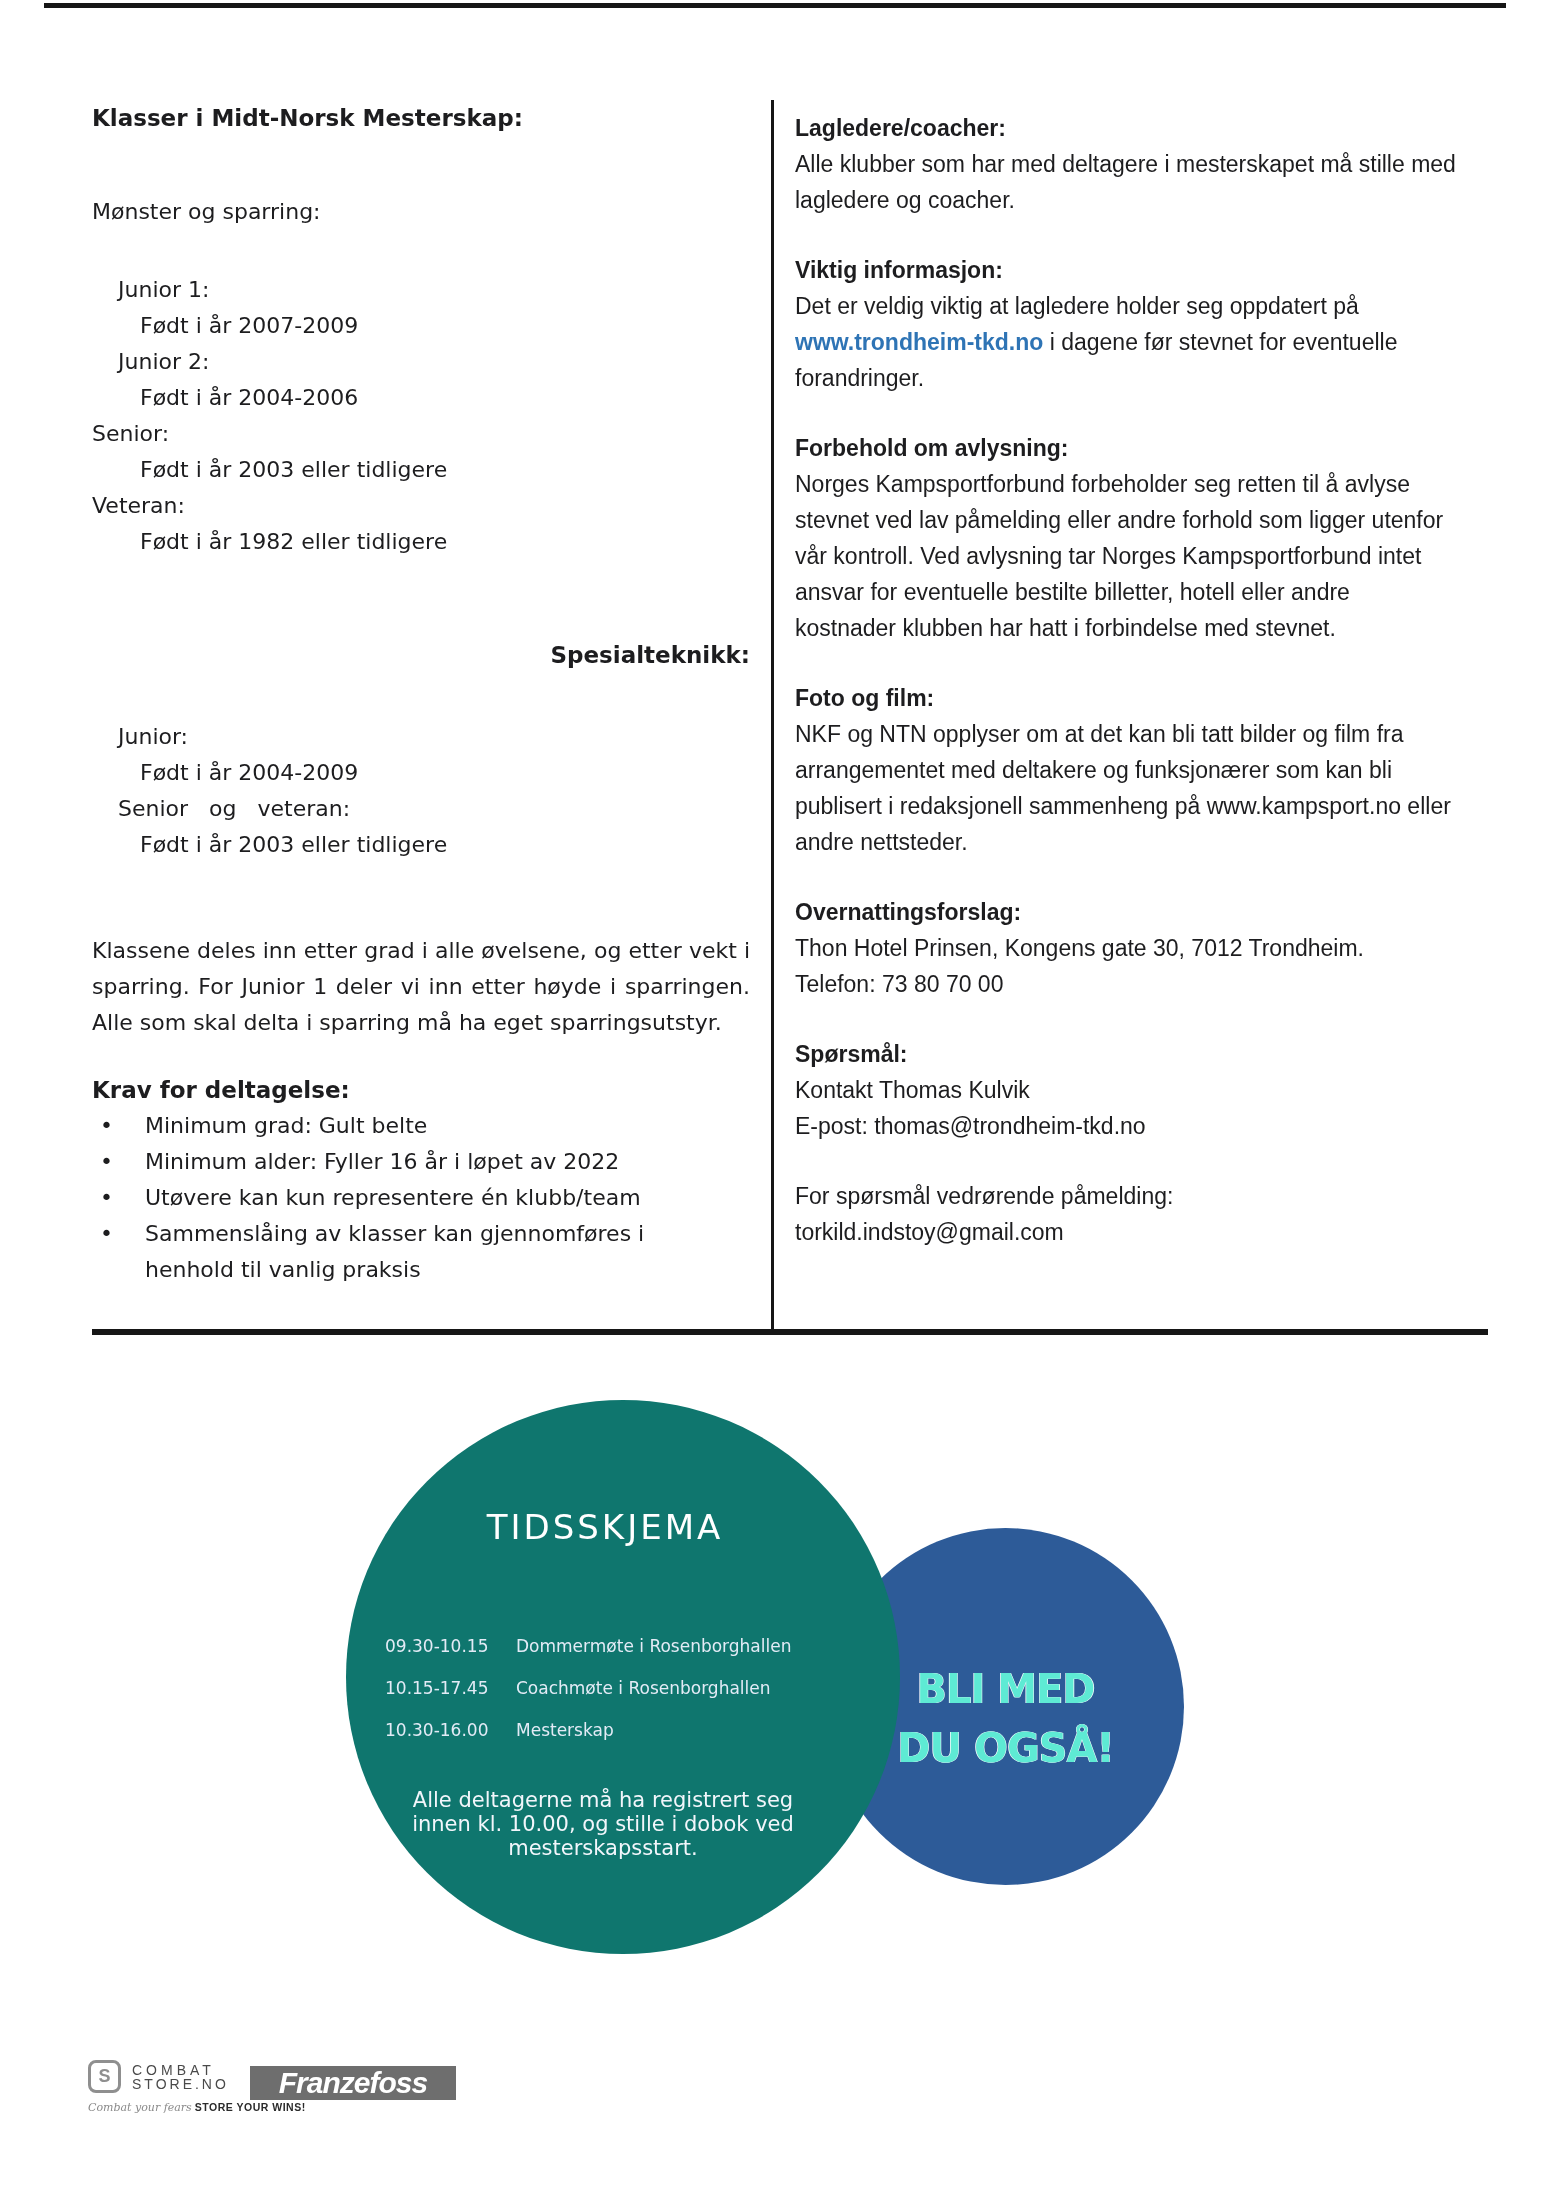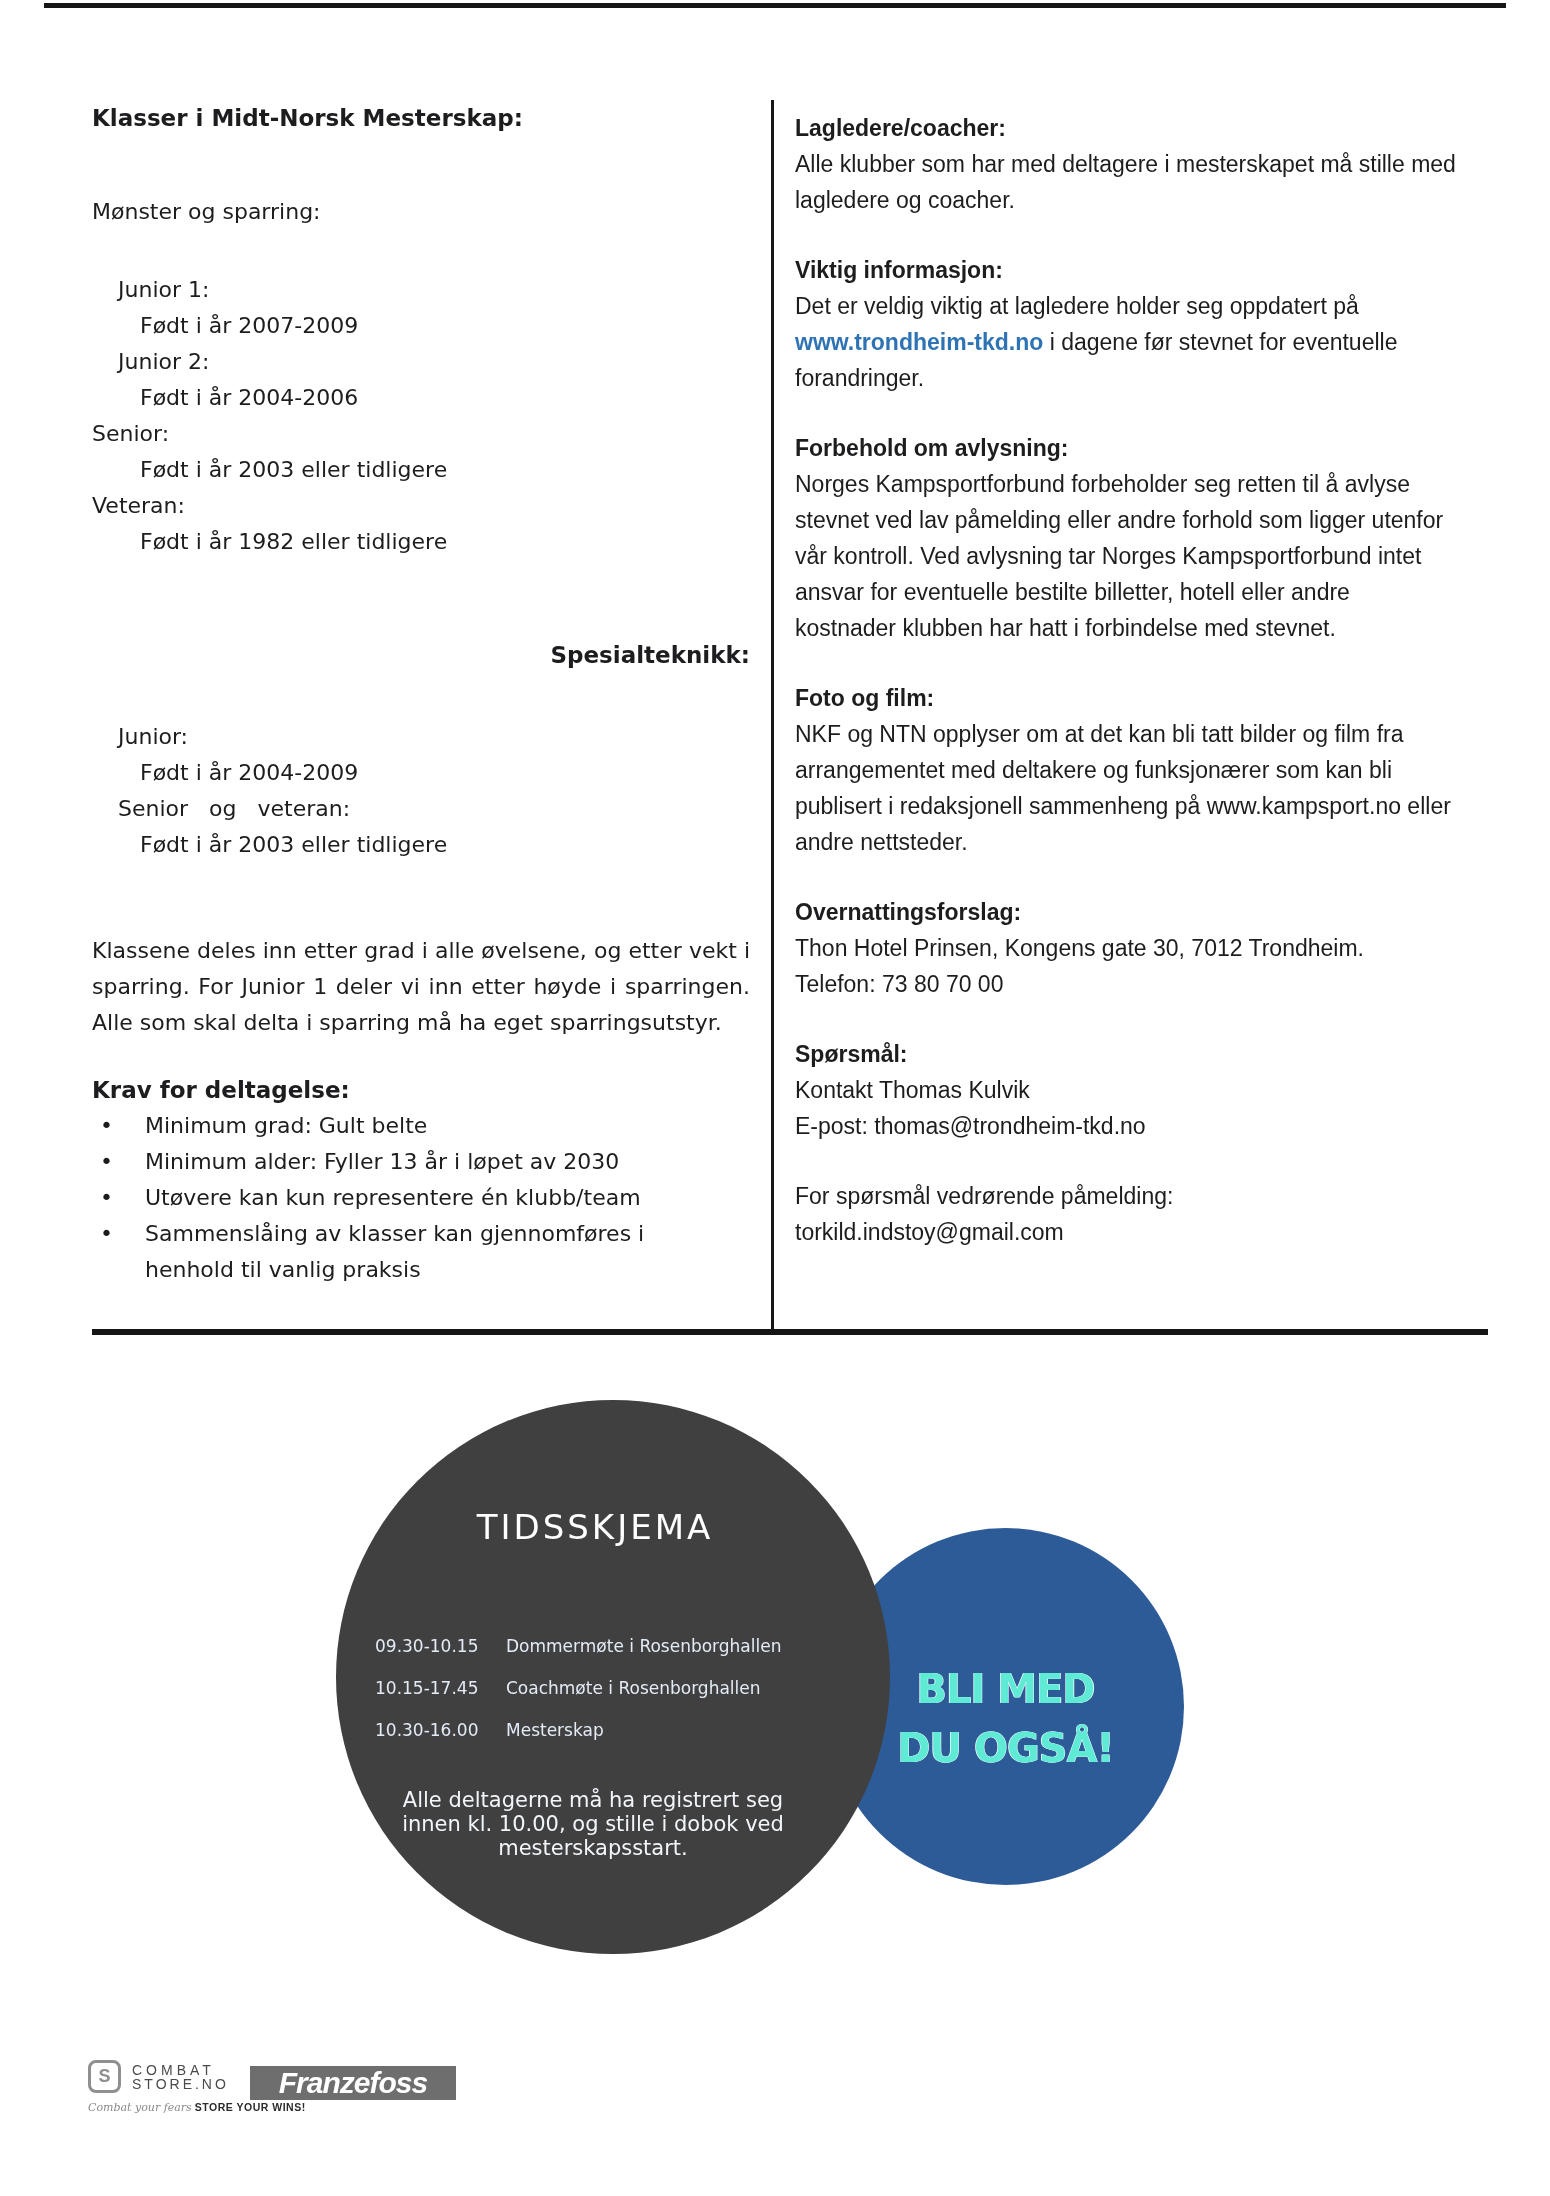--- a/index.html
+++ b/index.html
@@ -31,22 +31,22 @@
 
   
   .col-right{position:absolute;left:795px;top:110px;width:662px;
     font-family:"Liberation Sans",sans-serif;font-size:23px;line-height:36px;}
   .col-right section{margin:0 0 34px 0;}
   .col-right h2{font-size:23px;font-weight:bold;margin:0;line-height:36px;}
   .col-right p{margin:0;}
   .weblink{color:#2e74b5;font-weight:bold;text-decoration:none;}
 
   
-  .circle-light{position:absolute;left:336px;top:1400px;width:554px;height:554px;
-    border-radius:50%;background:#404040;z-index:2;color:#ffffff;}
+  .circle-light{position:absolute;left:346px;top:1400px;width:554px;height:554px;
+    border-radius:50%;background:#0f766e;z-index:2;color:#ffffff;}
   .circle-dark{position:absolute;left:827px;top:1528px;width:357px;height:357px;
     border-radius:50%;background:#2d5b98;z-index:1;color:#5eead4;}
   .tids-title{position:absolute;top:107px;left:0;right:36px;text-align:center;
     font-size:34px;letter-spacing:3px;color:#ffffff;}
   .schedule{position:absolute;top:236px;left:39px;right:20px;font-size:17px;color:#e3ebf6;}
   .sched-row{display:flex;margin-bottom:22px;line-height:20px;}
   .sched-time{width:131px;flex:0 0 131px;}
   .sched-note{position:absolute;top:388px;left:62px;width:390px;text-align:center;
     font-size:21px;line-height:24px;color:#f2f6fb;}
   .badge-text{position:absolute;top:132px;left:0;right:0;text-align:center;
@@ -105,21 +105,21 @@
   <p class="lc-para">Klassene deles inn etter grad i alle øvelsene, og etter vekt i sparring. For Junior 1 deler vi inn etter høyde i sparringen. Alle som skal delta i sparring må ha eget sparringsutstyr.</p>
 
   <div class="lc-krav">Krav for deltagelse:</div>
   <ul class="bullets">
     <li>
       <span class="dot">•</span>
       <span>Minimum grad: Gult belte</span>
     </li>
     <li>
       <span class="dot">•</span>
-      <span>Minimum alder: Fyller 13 år i løpet av 2030</span>
+      <span>Minimum alder: Fyller 16 år i løpet av 2022</span>
     </li>
     <li>
       <span class="dot">•</span>
       <span>Utøvere kan kun representere én klubb/team</span>
     </li>
     <li>
       <span class="dot">•</span>
       <span>Sammenslåing av klasser kan gjennomføres i henhold til vanlig praksis</span>
     </li>
   </ul>

